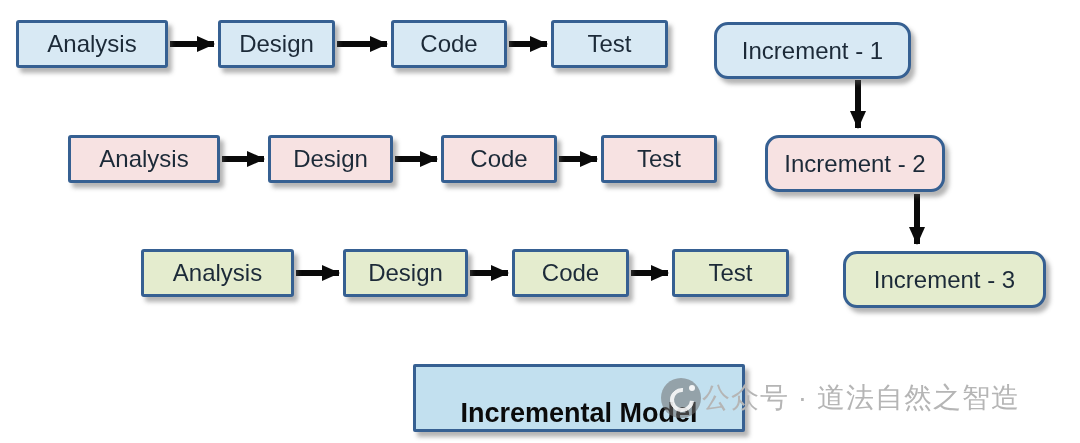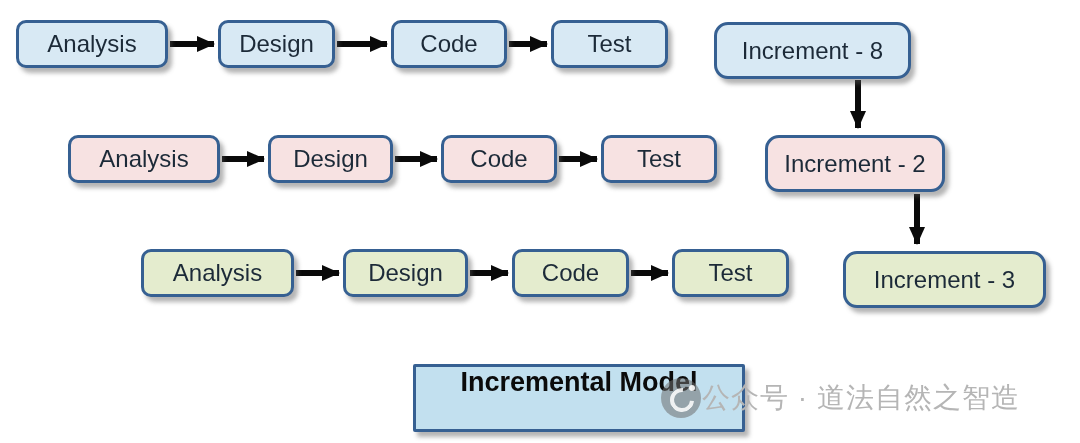--- a/index.html
+++ b/index.html
@@ -2,37 +2,37 @@
 <html><head>
 <meta charset="utf-8">
 <style>
   html,body{margin:0;padding:0;background:#fff;}
   .canvas{
     position:relative;width:1080px;height:443px;background:#ffffff;overflow:hidden;
     font-family:"Liberation Sans","DejaVu Sans",sans-serif;
   }
   .box{
     position:absolute;box-sizing:border-box;height:48px;
-    border:3px solid #366092;border-radius:10px;
+    border:3px solid #366092;border-radius:3px;
     display:flex;align-items:center;justify-content:center;
     font-size:24px;color:#1c2a38;
     box-shadow:4px 5px 4px rgba(90,90,90,0.45);
     text-align:center;
   }
   .inc{
     height:57px;border-radius:14px;font-size:24px;
   }
   .c0{background:#d8e9f4;}
   .c1{background:#f7e2e2;}
   .c2{background:#e4ecce;}
   .titlebox{
     position:absolute;box-sizing:border-box;
     left:413px;top:364px;width:332px;height:68px;
     background:#c2e0ef;border:3px solid #366092;border-radius:2px;
-    display:flex;align-items:flex-start;justify-content:center;
+    display:flex;align-items:flex-end;justify-content:center;
     font-size:27px;font-weight:bold;color:#0b0b0b;
     box-shadow:4px 5px 4px rgba(90,90,90,0.45);
   }
   .arrows{position:absolute;left:0;top:0;width:1080px;height:443px;pointer-events:none;}
   .arrows line{stroke:#0a0a0a;stroke-width:6;}
   .watermark-text{
     position:absolute;left:702px;top:378px;width:370px;height:40px;
     font-size:28px;line-height:40px;letter-spacing:1px;
     color:#b5b5b5;white-space:nowrap;
   }
@@ -86,21 +86,21 @@
   <div class="box c1" style="left:68px;top:135px;width:152px">Analysis</div>
   <div class="box c1" style="left:268px;top:135px;width:125px">Design</div>
   <div class="box c1" style="left:441px;top:135px;width:116px">Code</div>
   <div class="box c1" style="left:601px;top:135px;width:116px">Test</div>
 
   <div class="box c2" style="left:141px;top:249px;width:153px">Analysis</div>
   <div class="box c2" style="left:343px;top:249px;width:125px">Design</div>
   <div class="box c2" style="left:512px;top:249px;width:117px">Code</div>
   <div class="box c2" style="left:672px;top:249px;width:117px">Test</div>
 
-  <div class="box inc c0" style="left:714px;top:22px;width:197px">Increment - 8</div>
+  <div class="box inc c0" style="left:714px;top:22px;width:197px">Increment - 1</div>
   <div class="box inc c1" style="left:765px;top:135px;width:180px">Increment - 2</div>
   <div class="box inc c2" style="left:843px;top:251px;width:203px">Increment - 3</div>
 
   <div class="titlebox">
     <span>Incremental Model</span>
   </div>
 
   <div class="wm-logo">
     <span class="swirl"></span>
     <span class="dot"></span>

